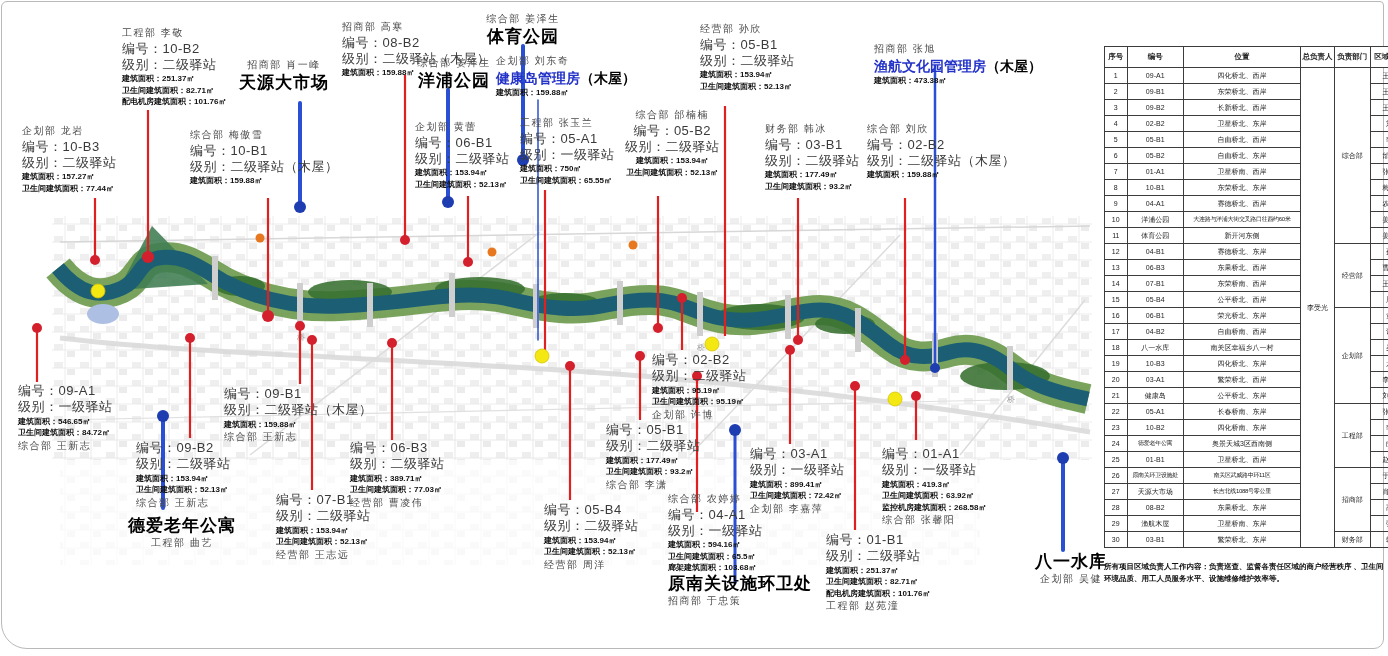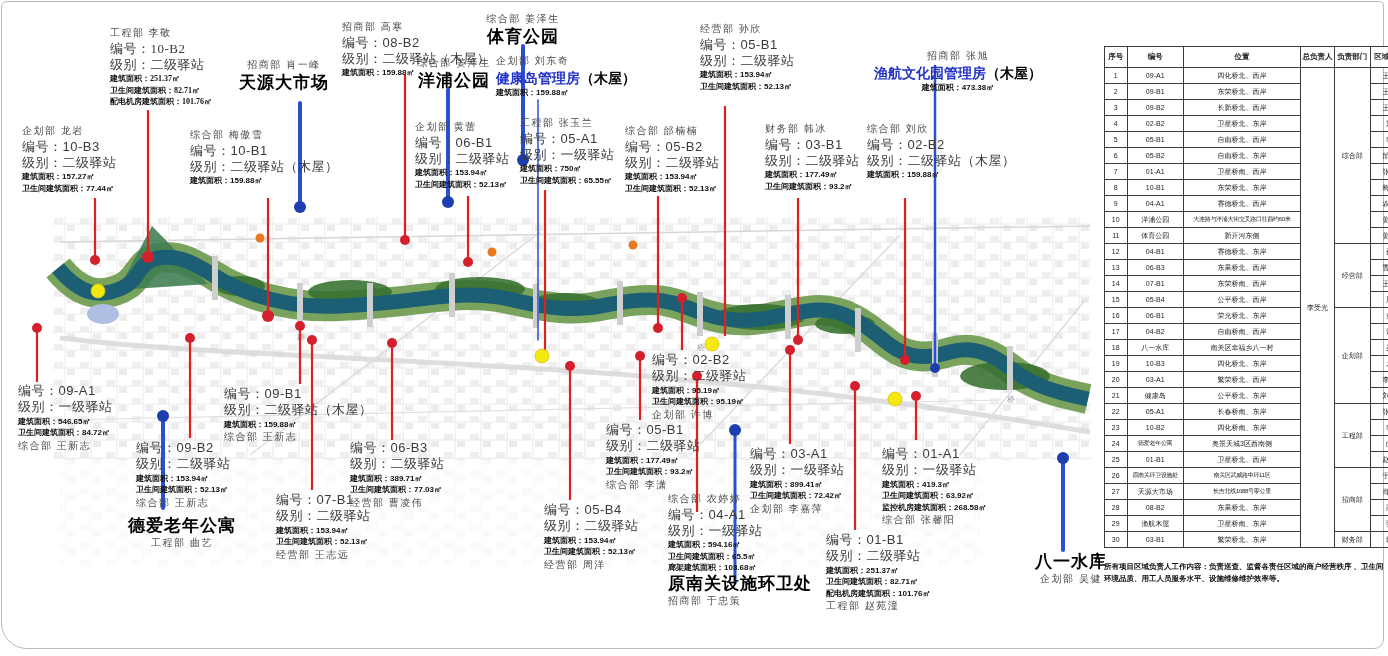--- a/index.html
+++ b/index.html
@@ -12,27 +12,27 @@
   
   .callout{position:absolute;white-space:nowrap;z-index:3;line-height:1.25;}
   .callout.center{text-align:center;}
   .l-dept{font-size:10px;color:#4a4a4a;letter-spacing:1.5px;margin:1px 0;}
   .l-code,.l-level{font-size:13px;color:#3a3a3a;font-weight:500;letter-spacing:0.5px;}
   .l-detail{font-size:8px;font-weight:bold;color:#101010;line-height:1.45;}
   .l-name{font-size:17px;font-weight:bold;color:#000;letter-spacing:1px;line-height:1.2;}
   .l-nameblue{font-size:14px;font-weight:bold;color:#2433c8;line-height:1.3;}
   .l-nameblue .suffix{color:#000;}
   
-  #co-10b2{left:110px;top:26px;font-family:Liberation Serif, serif;}      #co-tianyuan{left:228px;top:58px;width:112px;}
+  #co-10b2{left:122px;top:26px;}      #co-tianyuan{left:228px;top:58px;width:112px;}
   #co-08b2{left:342px;top:20px;}      #co-yangpu{left:404px;top:56px;width:100px;}
   #co-tiyu{left:468px;top:12px;width:110px;}
   #co-jiankang{left:496px;top:54px;}  #co-04b1{left:700px;top:22px;}
-  #co-yuhang{left:874px;top:49px;text-align:center;}    #co-10b3{left:22px;top:104px;margin-top:20px;}
+  #co-yuhang{left:874px;top:42px;}    #co-10b3{left:22px;top:104px;margin-top:20px;}
   #co-10b1{left:190px;top:128px;}     #co-06b1{left:415px;top:120px;}
-  #co-05a1{left:520px;top:116px;}     #co-05b2{left:625px;top:124px;}
+  #co-05a1{left:520px;top:116px;}     #co-05b2{left:625px;top:108px;text-align:center;}
   #co-03b1{left:765px;top:122px;}     #co-02b2{left:867px;top:122px;}
   #co-09a1{left:18px;top:383px;}      #co-09b2{left:136px;top:440px;}
   #co-deai{left:112px;top:516px;width:140px;}
   #co-09b1{left:224px;top:386px;}     #co-07b1{left:276px;top:492px;}
   #co-06b3{left:350px;top:440px;}     #co-05b4{left:544px;top:502px;}
   #co-05b1{left:606px;top:422px;}     #co-04b2{left:652px;top:352px;}
   #co-04a1{left:668px;top:492px;}     #co-03a1{left:750px;top:446px;}
   #co-01b1{left:826px;top:532px;}     #co-01a1{left:882px;top:446px;}
   #co-bayi{left:1016px;top:552px;width:110px;}
   

